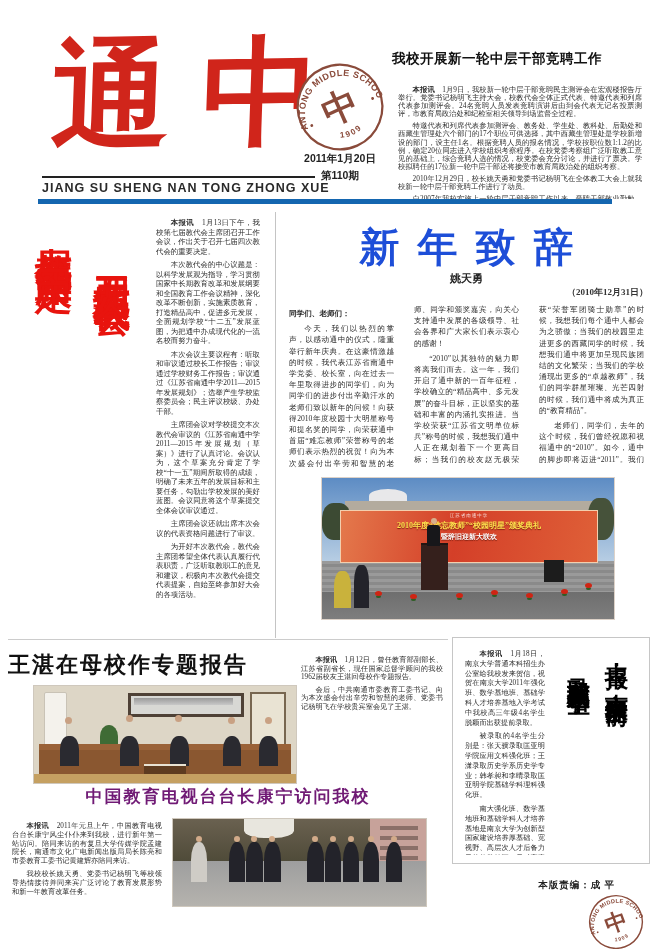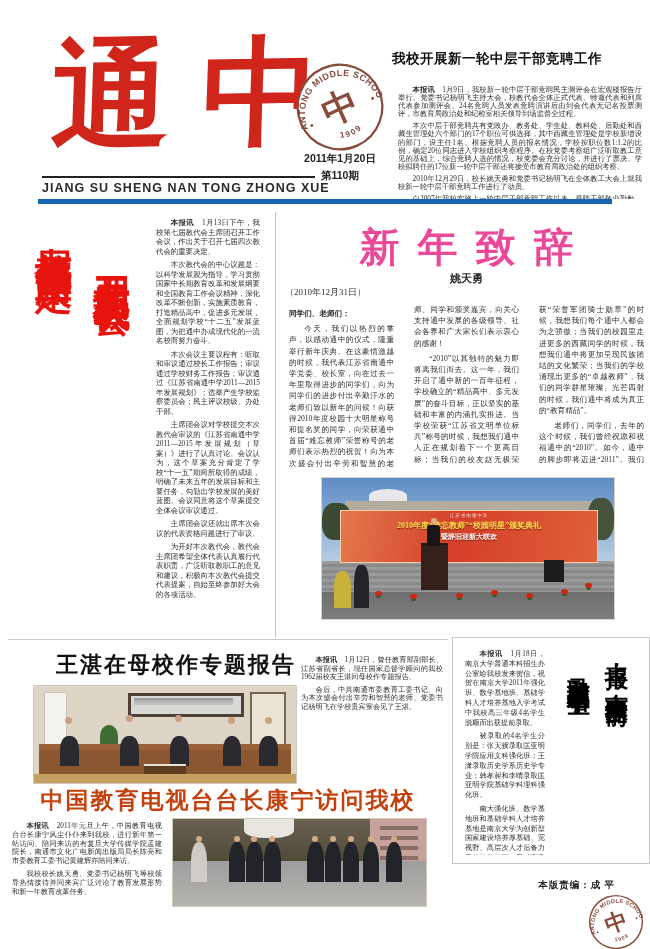--- a/index.html
+++ b/index.html
@@ -32,23 +32,23 @@
   .v-red-headline{position:absolute;left:20px;top:218px;height:436px;writing-mode:vertical-rl;
         font-family:"Liberation Sans","DejaVu Sans",sans-serif;font-weight:900;color:#e8140e;
         font-size:37px;letter-spacing:3px;}
   .v-red-headline span{display:block;margin:0 8px;}
   .v-red-headline .first{padding-top:28px;}
   .congress-body{position:absolute;left:152px;top:214px;width:112px;height:424px;overflow:hidden;
         font-size:7.4px;line-height:9.5px;color:#2c2c2c;}
   .vdiv1{position:absolute;left:275px;top:212px;width:1px;height:426px;background:#c4c4c4;}
   
   .ny-title{position:absolute;left:285px;top:220px;width:363px;text-align:center;font-size:40px;
-        font-weight:900;color:#ec4899;letter-spacing:18px;text-indent:18px;}
+        font-weight:900;color:#1d4ed8;letter-spacing:18px;text-indent:18px;}
   .ny-author{position:absolute;left:285px;top:271px;width:363px;text-align:center;font-size:11px;font-weight:bold;}
-  .ny-date{position:absolute;left:285px;top:286px;width:363px;text-align:left;font-size:9px;color:#333;}
+  .ny-date{position:absolute;left:285px;top:286px;width:363px;text-align:right;font-size:9px;color:#333;font-weight:bold;}
   .ny-cols{position:absolute;left:285px;top:304px;width:363px;height:170px;overflow:hidden;
         column-count:3;column-gap:12px;font-size:7.6px;line-height:11.2px;color:#2c2c2c;}
   .ny-cols .greeting{font-weight:bold;text-indent:0;}
   
   .photo{position:absolute;overflow:hidden;}
   .photo *{position:absolute;}
   .stage-photo{left:321px;top:477px;width:292px;height:141px;border:1px solid #ddd2c8;background:#89a8cc;}
   .sky{left:0;top:0;right:0;height:60%;background:linear-gradient(#5d8cc4,#b9cfe4);}
   .dome{left:16%;top:8%;width:13%;height:10%;background:#e8e8ea;border-radius:50% 50% 0 0;}
   .bldg{left:8%;top:16%;right:4%;height:14%;background:#b3ab9e;}
@@ -84,26 +84,26 @@
   .street-photo{left:172px;top:818px;width:253px;height:87px;border:1px solid #cfc8bd;background:#948c77;}
   .sp-trees{left:0;top:0;width:80%;height:50%;background:linear-gradient(#6a6150,#4e4a38);}
   .sp-sky{left:28%;top:0;width:20%;height:22%;background:#e8e6de;border-radius:0 0 40% 40%;}
   .sp-bldg{right:0;top:0;width:22%;height:75%;background:#c7a29a;}
   .sp-win{right:3%;top:8%;width:15%;height:50%;background:repeating-linear-gradient(#8a6f68 0 4px,#c7a29a 4px 10px);}
   .sp-ground{left:0;bottom:0;width:100%;height:52%;background:linear-gradient(#9e9e9e,#b5b3ae);}
   .sp-person{width:6.5%;height:46%;background:#23232a;border-radius:45% 45% 0 0;top:26%;}
   .sp-head{width:6px;height:6px;background:#d2ab8a;border-radius:50%;top:20%;}
   
   .hr-bottom{position:absolute;left:8px;top:639px;width:440px;height:1px;background:#cccccc;}
-  .wz-headline{position:absolute;left:8px;top:650px;width:288px;text-align:right;font-size:22px;
+  .wz-headline{position:absolute;left:8px;top:650px;width:288px;text-align:left;font-size:22px;
         font-weight:bold;letter-spacing:2px;color:#111;}
   .wz-body{position:absolute;left:297px;top:652px;width:150px;height:130px;overflow:hidden;
         font-size:7.2px;line-height:8.6px;color:#2c2c2c;}
-  .kn-headline{position:absolute;left:8px;top:785px;width:440px;text-align:center;font-size:23px;
-        font-weight:bold;letter-spacing:2px;color:#c2410c;}
+  .kn-headline{position:absolute;left:8px;top:785px;width:440px;text-align:center;font-size:17px;
+        font-weight:bold;letter-spacing:2px;color:#701a75;}
   .kn-body{position:absolute;left:8px;top:818px;width:158px;height:128px;overflow:hidden;
         font-size:7.2px;line-height:8.8px;color:#2c2c2c;}
   
   .xb-box{position:absolute;left:452px;top:637px;width:196px;height:225px;border:1px solid #c6c6c6;background:#fff;}
   .xb-body{position:absolute;left:8px;top:8px;width:88px;height:209px;overflow:hidden;
         font-size:7.2px;line-height:9.8px;color:#2c2c2c;}
   .xb-headline{position:absolute;right:10px;top:8px;height:212px;writing-mode:vertical-rl;
         font-size:23px;font-weight:bold;letter-spacing:2px;color:#000;}
   .xb-headline span{display:block;margin:0 7px;}
   .xb-headline .second{padding-top:14px;}
@@ -138,21 +138,21 @@
     </svg>
   </div>
 
   <div class="issue-date">2011年1月20日</div>
   <div class="issue-no">第110期</div>
   <div class="blue-bar"></div>
 
   <div class="recruit-headline">我校开展新一轮中层干部竞聘工作</div>
   <div class="recruit-body art">
     <p><span class="lead">本报讯</span>　<span>1月9日，我校新一轮中层干部竞聘民主测评会在宏观楼报告厅举行。党委书记杨明飞主持大会，校教代会全体正式代表、特邀代表和列席代表参加测评会。24名竞聘人员发表竞聘演讲后由到会代表无记名投票测评，市教育局政治处和纪检室相关领导到场监督全过程。</span></p>
-    <p>本次中层干部竞聘共有党政办、教务处、学生处、教科处、后勤处和西藏生管理处六个部门的17个职位可供选择，其中西藏生管理处是学校新增设的部门，设主任1名。根据竞聘人员的报名情况，学校按职位数1:1.2的比例，确定20位同志进入学校组织考察程序。在校党委考察组广泛听取教工意见的基础上，综合竞聘人选的情况，校党委会充分讨论，并进行了票决。学校拟聘任的17位新一轮中层干部还将接受市教育局政治处的组织考察。</p>
+    <p>特邀代表和列席代表参加测评会、教务处、学生处、教科处、后勤处和西藏生管理处六个部门的17个职位可供选择，其中西藏生管理处是学校新增设的部门，设主任1名。根据竞聘人员的报名情况，学校按职位数1:1.2的比例，确定20位同志进入学校组织考察程序。在校党委考察组广泛听取教工意见的基础上，综合竞聘人选的情况，校党委会充分讨论，并进行了票决。学校拟聘任的17位新一轮中层干部还将接受市教育局政治处的组织考察。</p>
     <p>2010年12月29日，校长姚天勇和党委书记杨明飞在全体教工大会上就我校新一轮中层干部竞聘工作进行了动员。</p>
     <p>自2007年我校实施上一轮中层干部竞聘工作以来，受聘干部敬业勤勉、锐意进取，为学校干部队伍注入了活力，为学校的改革和发展作出了重要贡献。</p>
   </div>
 
   <div class="v-red-headline">
     <span class="first">召开七届四次教代会</span>
     <span>七届教代会主席团决定</span>
   </div>
   <div class="congress-body art">
     <p><span class="lead">本报讯</span>　<span>1月13日下午，我校第七届教代会主席团召开工作会议，作出关于召开七届四次教代会的重要决定。</span></p>

